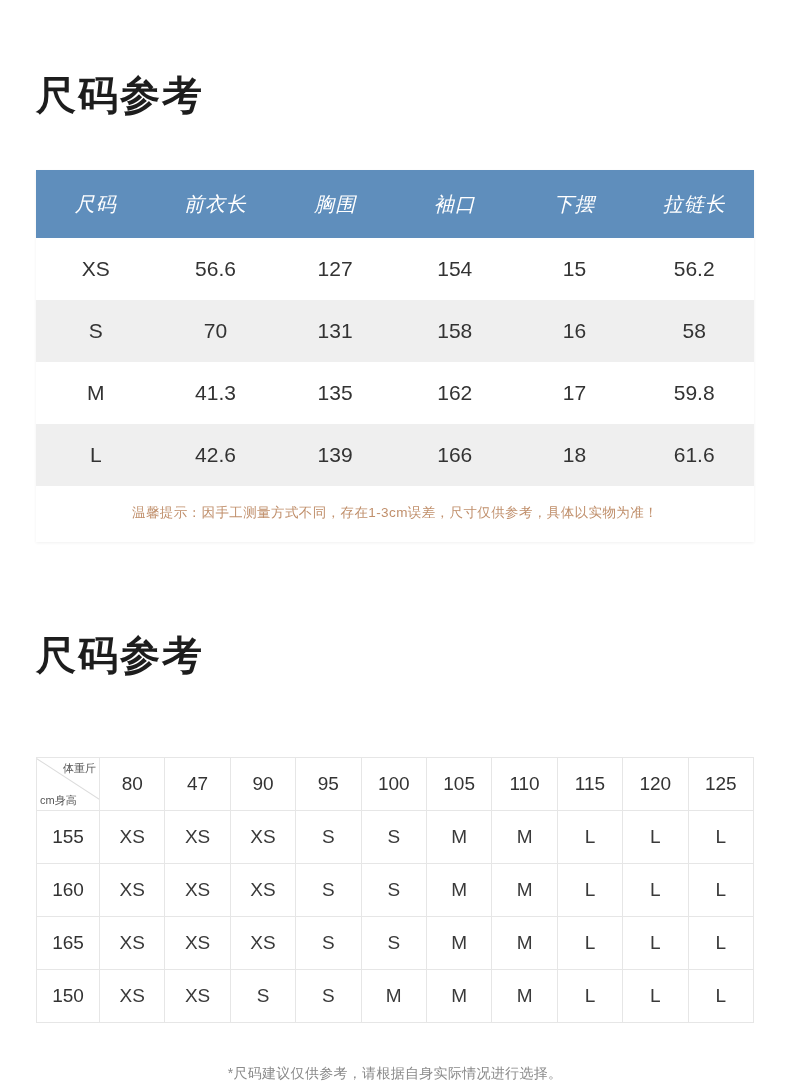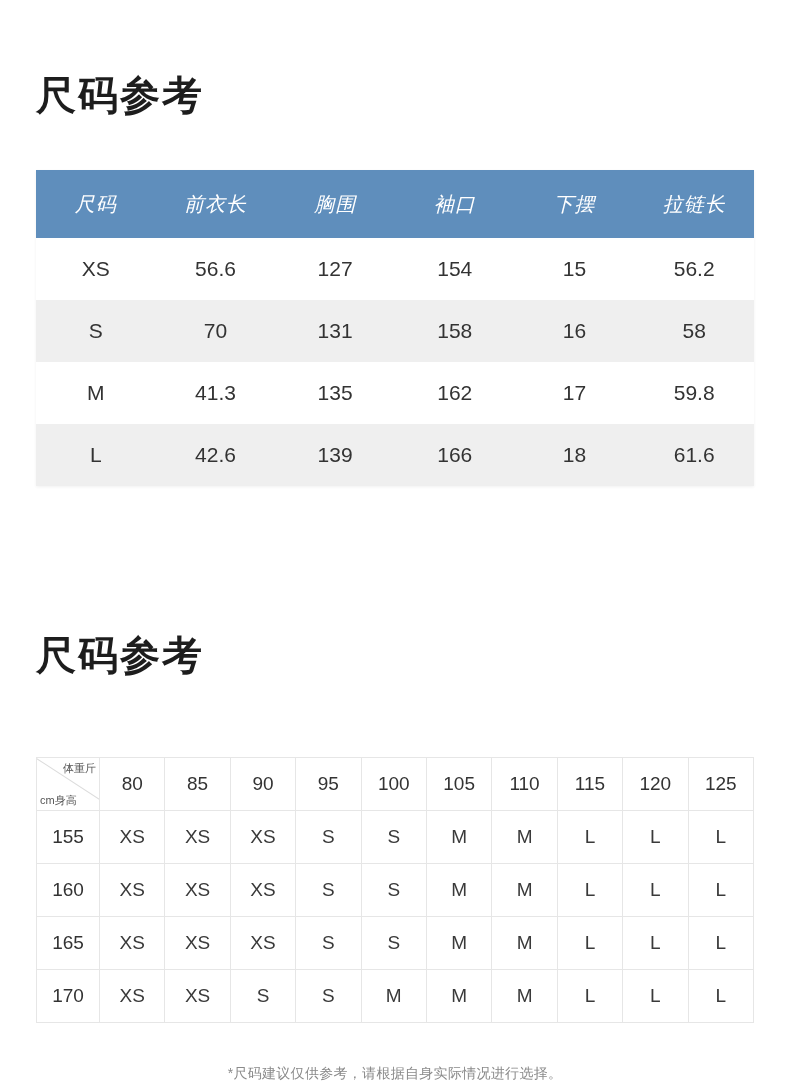--- a/index.html
+++ b/index.html
@@ -228,41 +228,42 @@
         <tr class="alt">
           <td>L</td>
           <td>42.6</td>
           <td>139</td>
           <td>166</td>
           <td>18</td>
           <td>61.6</td>
         </tr>
       </tbody>
     </table>
+    <div class="measure-note">温馨提示：因手工测量方式不同，存在1-3cm误差，尺寸仅供参考，具体以实物为准！</div>
   </div>
 
   <h1 class="section-title" id="title-size-ref">尺码参考</h1>
 
   <div class="sizeref-wrap">
     <table class="sizeref">
       <thead>
         <tr>
           <th class="corner">
             <div class="corner-inner">
               <div class="corner-line"></div>
               <div class="corner-br">
                 <span>体重</span><span>斤</span>
               </div>
               <div class="corner-tl">
                 <span>cm</span><span>身高</span>
               </div>
             </div>
           </th>
           <th class="whead">80</th>
-          <th class="whead">85</th>
+          <th class="whead">47</th>
           <th class="whead">90</th>
           <th class="whead">95</th>
           <th class="whead">100</th>
           <th class="whead">105</th>
           <th class="whead">110</th>
           <th class="whead">115</th>
           <th class="whead">120</th>
           <th class="whead">125</th>
         </tr>
       </thead>
@@ -300,21 +301,21 @@
           <td class="cell c-xs">XS</td>
           <td class="cell c-s">S</td>
           <td class="cell c-s">S</td>
           <td class="cell c-m">M</td>
           <td class="cell c-m">M</td>
           <td class="cell c-l">L</td>
           <td class="cell c-l">L</td>
           <td class="cell c-l">L</td>
         </tr>
         <tr>
-          <td class="rowlabel">170</td>
+          <td class="rowlabel">150</td>
           <td class="cell c-xs">XS</td>
           <td class="cell c-xs">XS</td>
           <td class="cell c-s">S</td>
           <td class="cell c-s">S</td>
           <td class="cell c-m">M</td>
           <td class="cell c-m">M</td>
           <td class="cell c-m">M</td>
           <td class="cell c-l">L</td>
           <td class="cell c-l">L</td>
           <td class="cell c-l">L</td>

